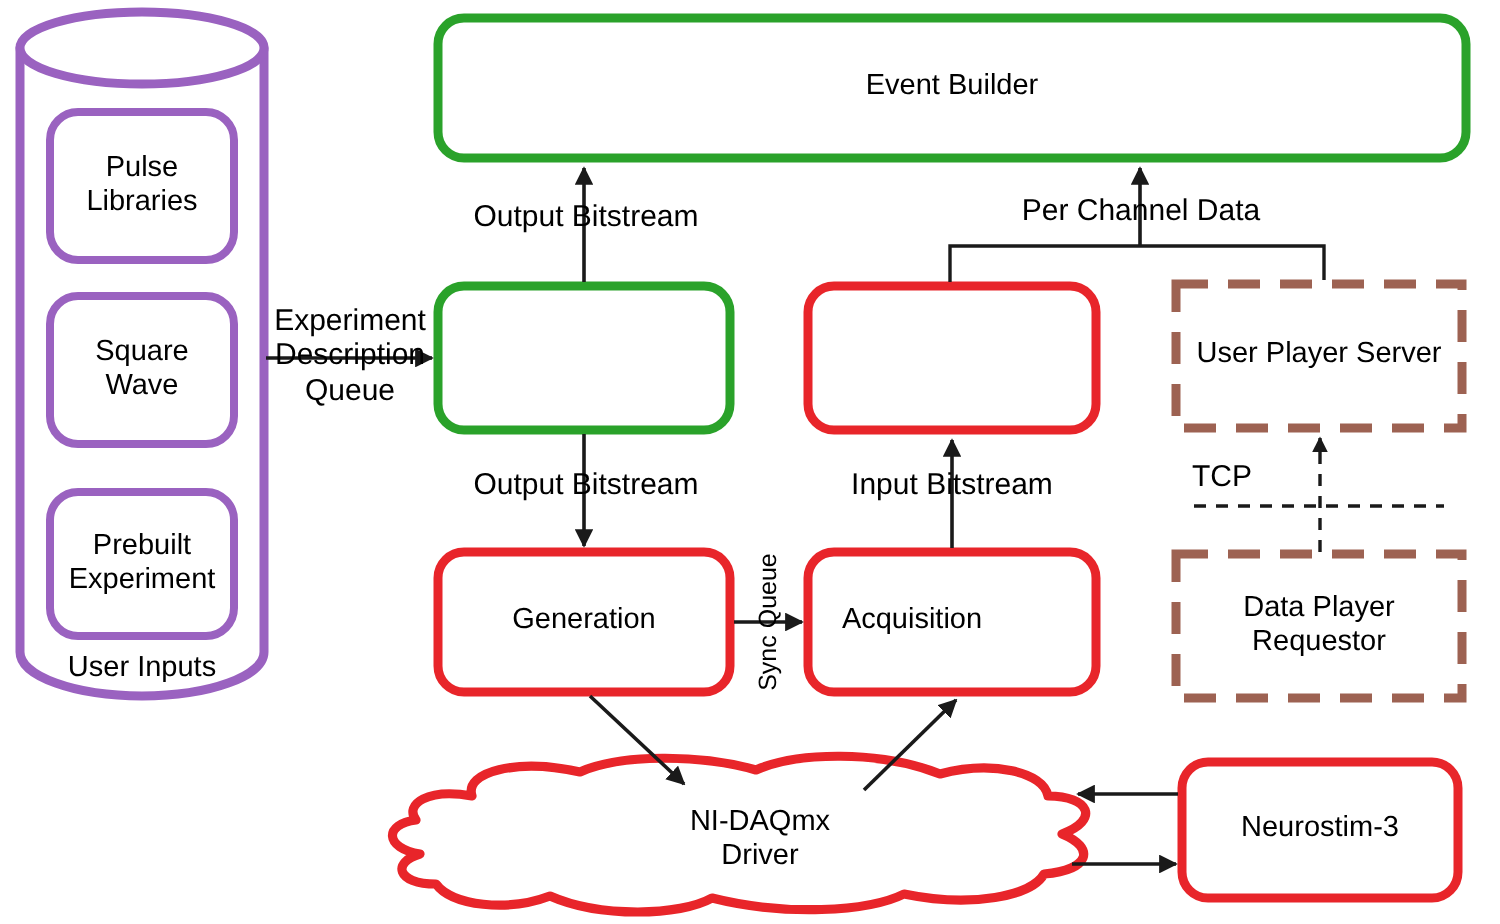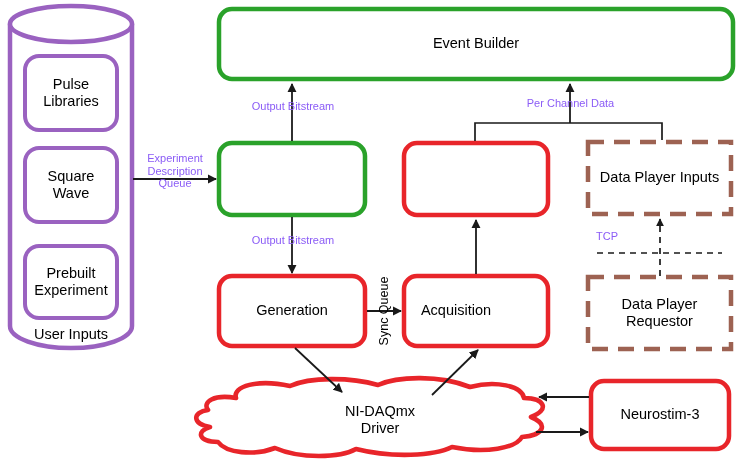--- a/index.html
+++ b/index.html
@@ -31,22 +31,22 @@
     justify-content: center;
     text-align: center;
     font-size: 14.5px;
     color: #000000;
     line-height: 1.18;
     pointer-events: none;
     white-space: pre-line;
   }
   .edge-label {
     position: absolute;
-    font-size: 11px;
-    color: #8b5cf6;
+    font-size: 15px;
+    color: #000000;
     text-align: center;
     line-height: 1.15;
     white-space: pre-line;
     pointer-events: none;
   }
   .bold-label {
     font-weight: normal;
   }
   .rot-label {
     position: absolute;
@@ -145,21 +145,21 @@
 
   <div class="node-label" style="left:25px; top:246px; width:92px; height:72px;">Prebuilt
 Experiment</div>
 
   <div class="node-label" style="left:11px; top:324px; width:120px; height:22px;">User Inputs</div>
 
   <div class="node-label" style="left:219px; top:9px; width:514px; height:70px;">Event Builder</div>
 
 
 
-  <div class="node-label" style="left:588px; top:142px; width:143px; height:72px;">Data Player Inputs</div>
+  <div class="node-label" style="left:588px; top:142px; width:143px; height:72px;">User Player Server</div>
 
   <div class="node-label" style="left:588px; top:277px; width:143px; height:72px;">Data Player
 Requestor</div>
 
   <div class="node-label" style="left:219px; top:276px; width:146px; height:70px;">Generation</div>
 
   <div class="node-label" style="left:384px; top:276px; width:144px; height:70px;">Acquisition</div>
 
   <div class="node-label" style="left:285px; top:392px; width:190px; height:56px;">NI-DAQmx
 Driver</div>
@@ -169,18 +169,19 @@
   <div class="edge-label" style="left:131px; top:152px; width:88px;">Experiment
 Description
 Queue</div>
 
   <div class="edge-label" style="left:228px; top:100px; width:130px;">Output Bitstream</div>
 
   <div class="edge-label" style="left:228px; top:234px; width:130px;">Output Bitstream</div>
 
   <div class="rot-label" style="left:347px; top:304px; width:74px; text-align:center;">Sync Queue</div>
 
+  <div class="edge-label" style="left:412px; top:234px; width:128px;">Input Bitstream</div>
 
   <div class="edge-label" style="left:503px; top:97px; width:135px;">Per Channel Data</div>
 
   <div class="edge-label" style="left:596px; top:230px; width:40px; text-align:left;">TCP</div>
 
 </div>
 
 </body></html>

